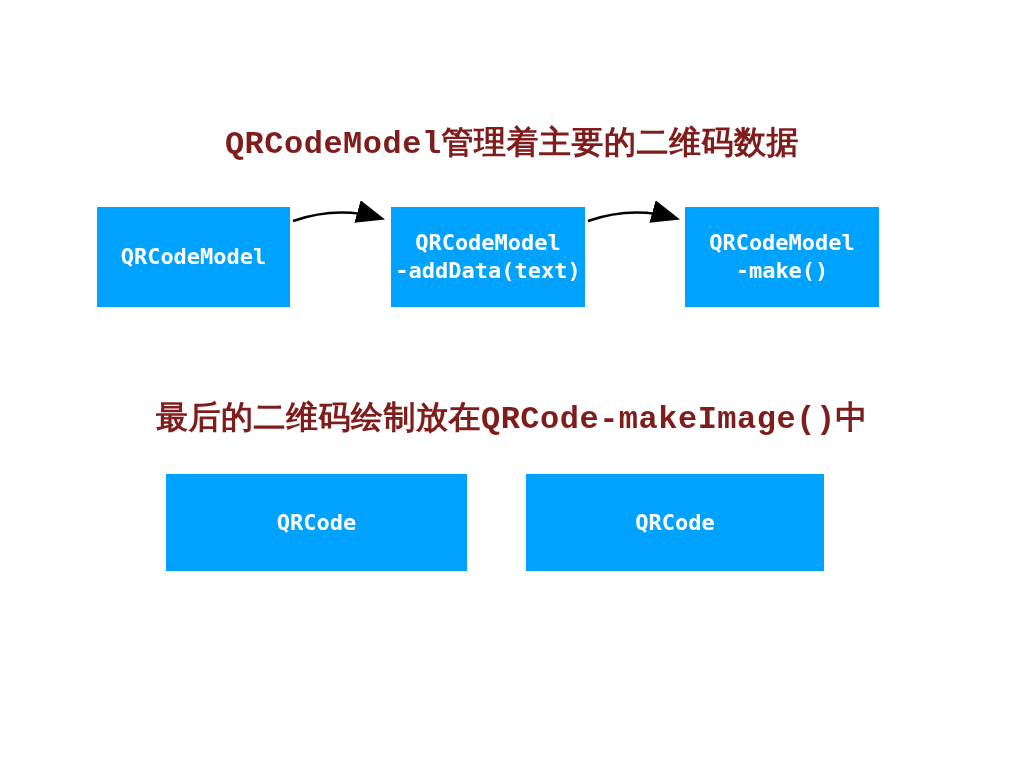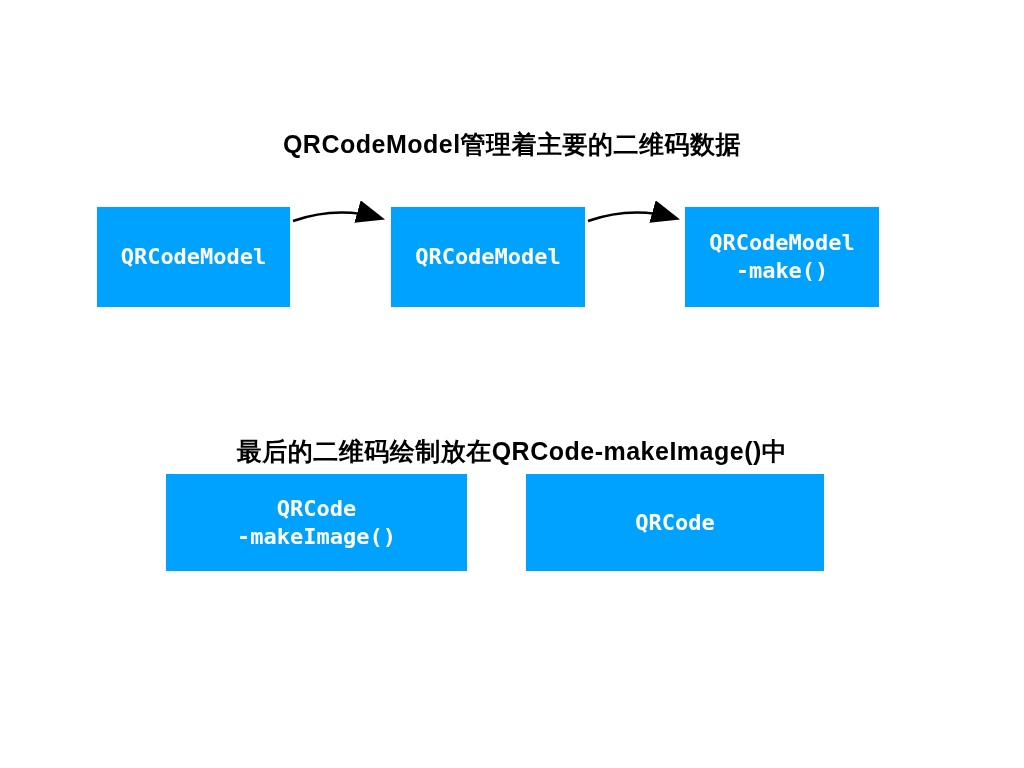--- a/index.html
+++ b/index.html
@@ -13,32 +13,32 @@
     height: 768px;
     background: #ffffff;
     overflow: hidden;
     font-family: "Liberation Sans", sans-serif;
   }
   .heading {
     position: absolute;
     left: 0;
     right: 0;
     text-align: center;
-    color: #000000;
+    color: #7f1d1d;
     font-weight: bold;
-    font-size: 25px;
+    font-size: 32px;
     line-height: 33px;
     
-    font-family: Liberation Sans, sans-serif;
+    font-family: Liberation Mono, monospace;
     letter-spacing: 0.5px;
     white-space: nowrap;
   }
   #heading-top { top: 128px; }
   #heading-bottom { top: 403px; }
-  .heading .hline { display: block; margin-top: 32px; }
+  .heading .hline { display: block; }
   .box {
     position: absolute;
     background: #00A2FF;
     color: #ffffff;
     display: flex;
     flex-direction: column;
     align-items: center;
     justify-content: center;
     text-align: center;
     font-family: "DejaVu Sans Mono", "Liberation Mono", monospace;
@@ -77,33 +77,33 @@
     <path d="M 293 221 C 322 211, 352 210, 380 218" fill="none" stroke="#000000" stroke-width="2.6" marker-end="url(#ah)"></path>
     <path d="M 588 221 C 617 211, 647 210, 675 218" fill="none" stroke="#000000" stroke-width="2.6" marker-end="url(#ah)"></path>
   </svg>
 
   <div class="box" id="box-qrcodemodel">
     <span>QRCodeModel</span>
   </div>
 
   <div class="box" id="box-qrcodemodel-adddata">
     <span>QRCodeModel</span>
+    <span>-addData(text)</span>
   </div>
 
   <div class="box" id="box-qrcodemodel-make">
     <span>QRCodeModel</span>
     <span>-make()</span>
   </div>
 
   <div class="heading" id="heading-bottom">
     <span class="hline">最后的二维码绘制放在QRCode-makeImage()中</span>
   </div>
 
   <div class="box" id="box-qrcode-makeimage">
     <span>QRCode</span>
-    <span>-makeImage()</span>
   </div>
 
   <div class="box" id="box-qrcode-exportimage">
     <span>QRCode</span>
   </div>
 
 </div>
 
 </body></html>

